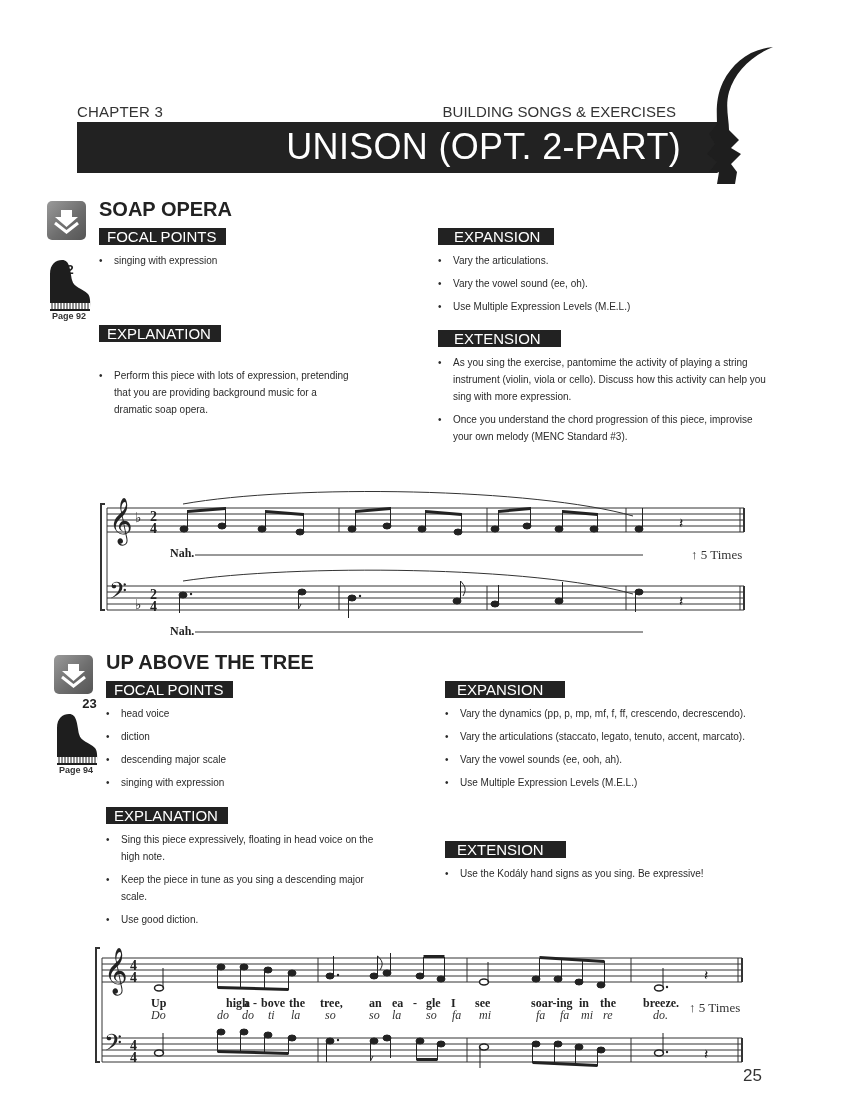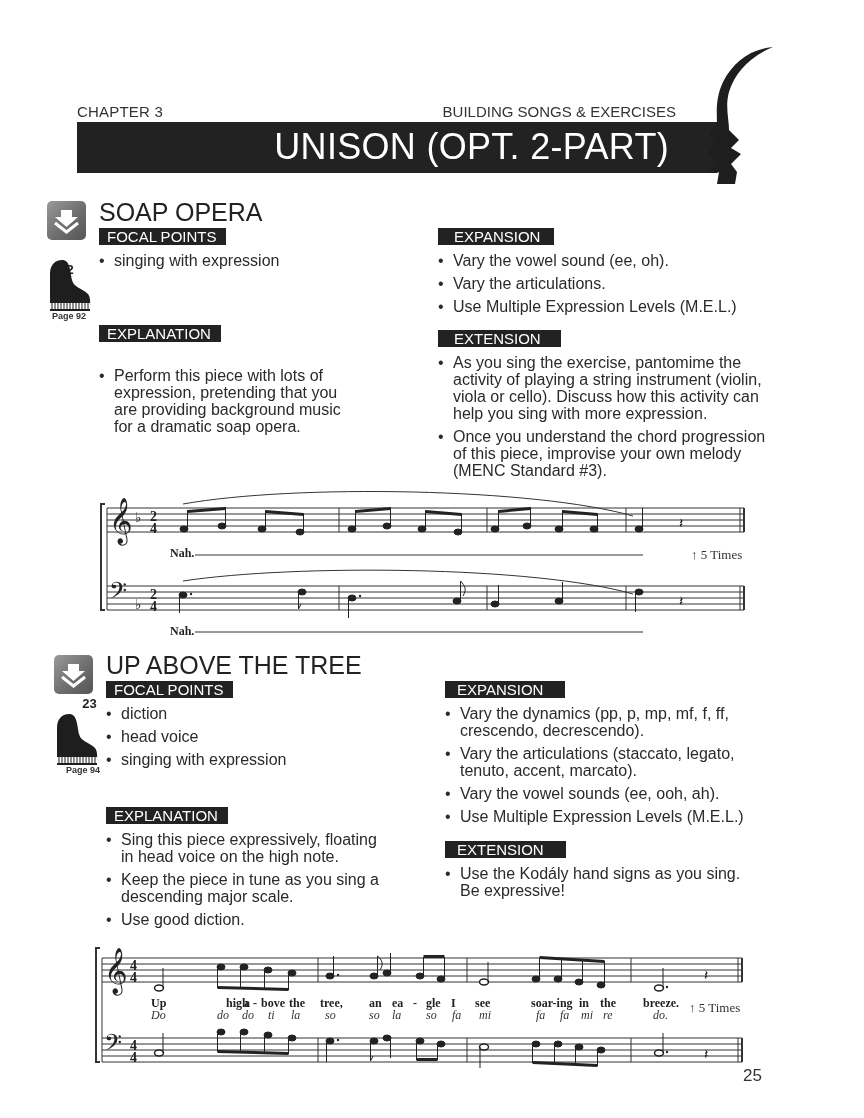--- a/index.html
+++ b/index.html
@@ -5,33 +5,33 @@
   * { margin: 0; padding: 0; box-sizing: border-box; }
   html, body { width: 864px; height: 1118px; background: #fff; overflow: hidden; }
   body { position: relative; font-family: "Liberation Sans", sans-serif; color: #222; }
 
   .abs { position: absolute; }
 
   
   .chapter { left: 77px; top: 103px; font-size: 15px; color: #333; letter-spacing: 0.2px; }
   .section-cat { left: 424px; top: 103px; font-size: 15px; color: #333; width: 252px; text-align: right; }
   .title-bar { left: 77px; top: 122px; width: 640px; height: 51px; background: #222; }
-  .title-text { position: absolute; right: 48px; top: 4px; font-size: 36px; color: #fff; font-weight: 300; letter-spacing: 0.3px; }
+  .title-text { position: absolute; right: 36px; top: 4px; font-size: 36px; color: #fff; font-weight: 300; letter-spacing: 0.3px; }
   .head-silhouette { left: 695px; top: 44px; width: 80px; height: 145px; }
 
   
   .dl-icon { width: 39px; height: 39px; border-radius: 5px; background: linear-gradient(135deg, #9a9a9a 0%, #6e6e6e 55%, #555 100%); position: absolute; }
   .dl-icon svg { position: absolute; left: 0; top: 0; }
   .track-num { font-size: 13px; font-weight: bold; width: 39px; text-align: center; color: #222; }
   .piano-icon { width: 44px; height: 52px; }
   .page-ref { font-size: 9px; font-weight: bold; width: 48px; text-align: center; color: #333; }
 
-  .song-title { font-size: 25px; font-weight: normal; color: #222; }
+  .song-title { font-size: 20px; font-weight: bold; color: #222; }
   .tag { background: #222; color: #fff; font-size: 15px; padding: 0 10px 0 8px; height: 17px; line-height: 17px; display: inline-block; white-space: nowrap; }
-  .bullets { list-style: none; font-size: 16px; line-height: 17px; color: #2a2a2a; }
+  .bullets { list-style: none; font-size: 10px; line-height: 17px; color: #2a2a2a; }
   .bullets li { position: relative; padding-left: 15px; margin-bottom: 6px; }
   .bullets li::before { content: "•"; position: absolute; left: 0; top: 0; }
 
   
   .score { position: absolute; }
   .score svg { display: block; }
   .lyric { font-family: "Liberation Serif", serif; font-size: 12px; font-weight: bold; position: absolute; white-space: nowrap; color: #222; }
   .solf { font-family: "Liberation Serif", serif; font-size: 12px; font-style: italic; position: absolute; white-space: nowrap; color: #333; }
   .repeat-note { font-family: "Liberation Serif", serif; font-size: 13px; position: absolute; white-space: nowrap; color: #333; }
 
@@ -93,22 +93,22 @@
 <div class="abs" style="left:99px;top:325px;width:250px;">
   <span class="tag">EXPLANATION</span>
   <ul class="bullets" style="margin-top:24px;">
     <li>Perform this piece with lots of expression, pretending that you are providing background music for a dramatic soap opera.</li>
   </ul>
 </div>
 
 <div class="abs" style="left:438px;top:228px;width:330px;">
   <span class="tag" style="padding-left:16px;padding-right:14px;">EXPANSION</span>
   <ul class="bullets" style="margin-top:6px;">
+    <li>Vary the articulations.</li>
     <li>Vary the vowel sound (ee, oh).</li>
-    <li>Vary the articulations.</li>
     <li>Use Multiple Expression Levels (M.E.L.)</li>
   </ul>
 </div>
 
 <div class="abs" style="left:438px;top:330px;width:330px;">
   <span class="tag" style="padding-left:16px;padding-right:20px;">EXTENSION</span>
   <ul class="bullets" style="margin-top:6px;">
     <li>As you sing the exercise, pantomime the activity of playing a string instrument (violin, viola or cello).  Discuss how this activity can help you sing with more expression.</li>
     <li>Once you understand the chord progression of this piece, improvise your own melody (MENC Standard #3).</li>
   </ul>
@@ -256,29 +256,30 @@
       <line x1="22" y1="43" x2="22" y2="49"></line>
       <line x1="25" y1="43" x2="25" y2="49"></line>
       <line x1="28" y1="43" x2="28" y2="49"></line>
       <line x1="31" y1="43" x2="31" y2="49"></line>
       <line x1="34" y1="43" x2="34" y2="49"></line>
       <line x1="37" y1="43" x2="37" y2="49"></line>
       <line x1="40" y1="43" x2="40" y2="49"></line>
   </g>
   <rect x="2" y="49" width="40" height="2" fill="#1e1e1e"></rect>
 </svg>
-<div class="abs page-ref" style="left:52px;top:765px;text-align:right;">Page 94</div>
+<div class="abs page-ref" style="left:52px;top:765px;">Page 94</div>
 
 <div class="abs song-title" style="left:106px;top:651px;">UP ABOVE THE TREE</div>
 
 <div class="abs" style="left:106px;top:681px;width:320px;">
   <span class="tag">FOCAL POINTS</span>
   <ul class="bullets" style="margin-top:6px;">
+    <li>head voice</li>
     <li>diction</li>
-    <li>head voice</li>
+    <li>descending major scale</li>
     <li>singing with expression</li>
   </ul>
 </div>
 
 <div class="abs" style="left:106px;top:807px;width:280px;">
   <span class="tag">EXPLANATION</span>
   <ul class="bullets" style="margin-top:6px;">
     <li>Sing this piece expressively, floating in head voice on the high note.</li>
     <li>Keep the piece in tune as you sing a descending major scale.</li>
     <li>Use good diction.</li>

